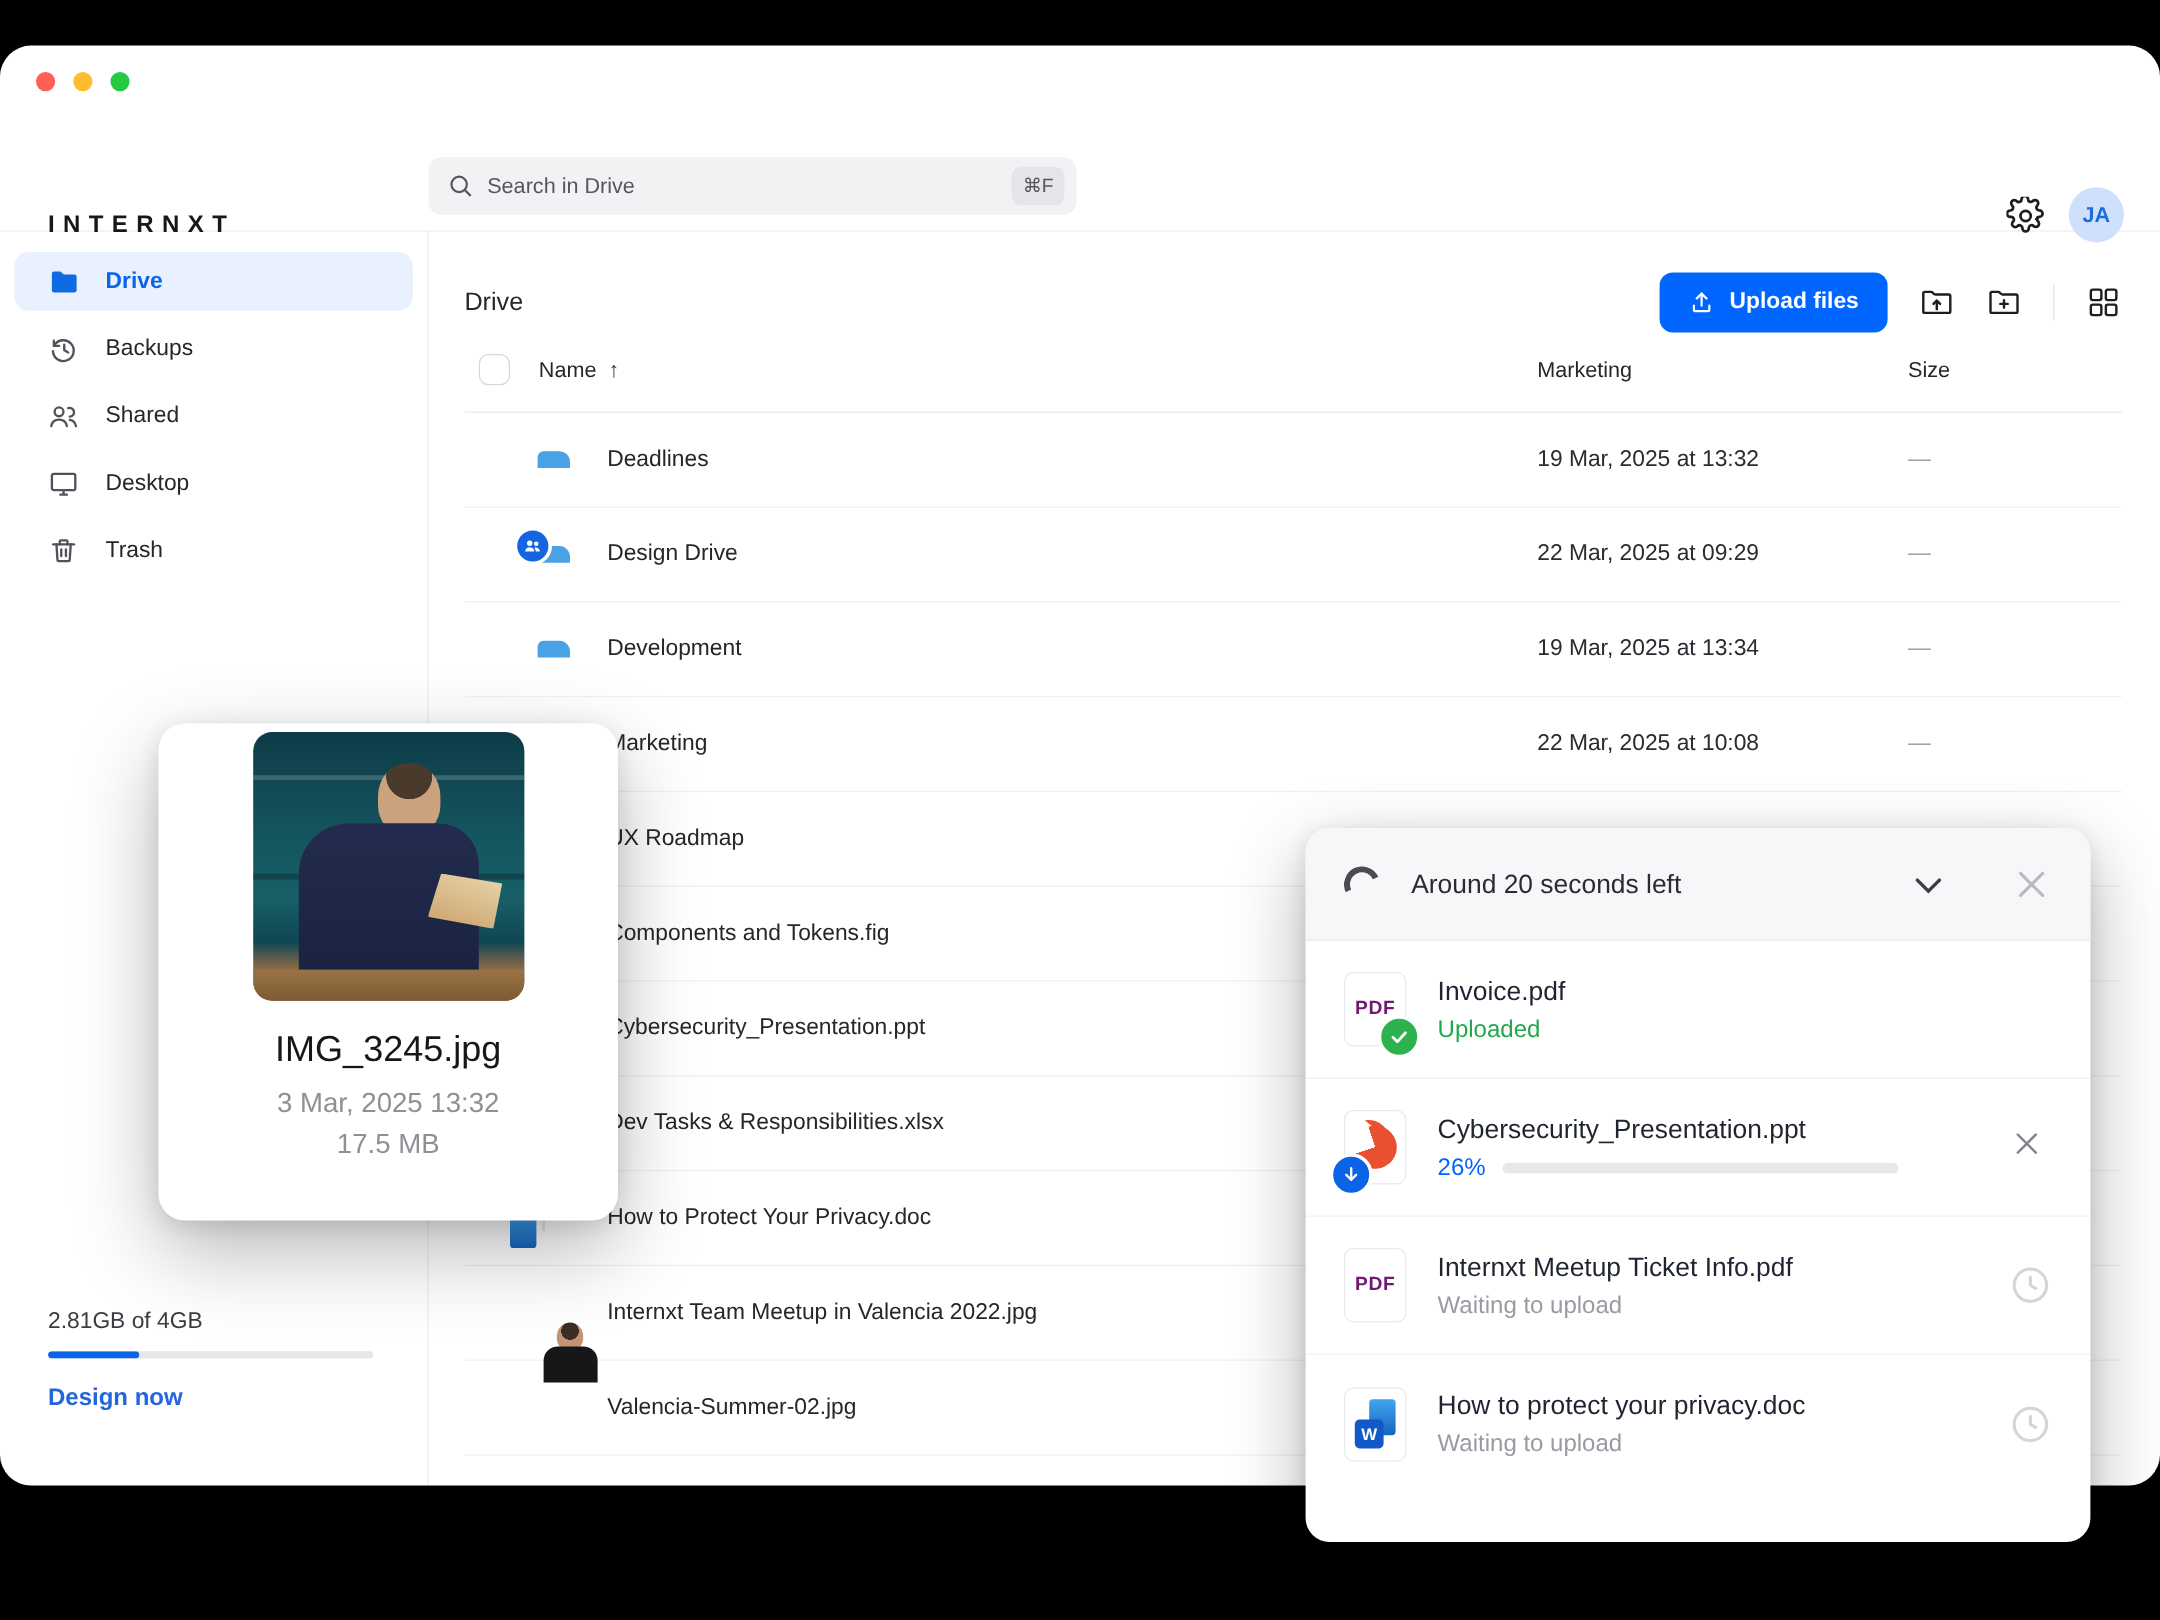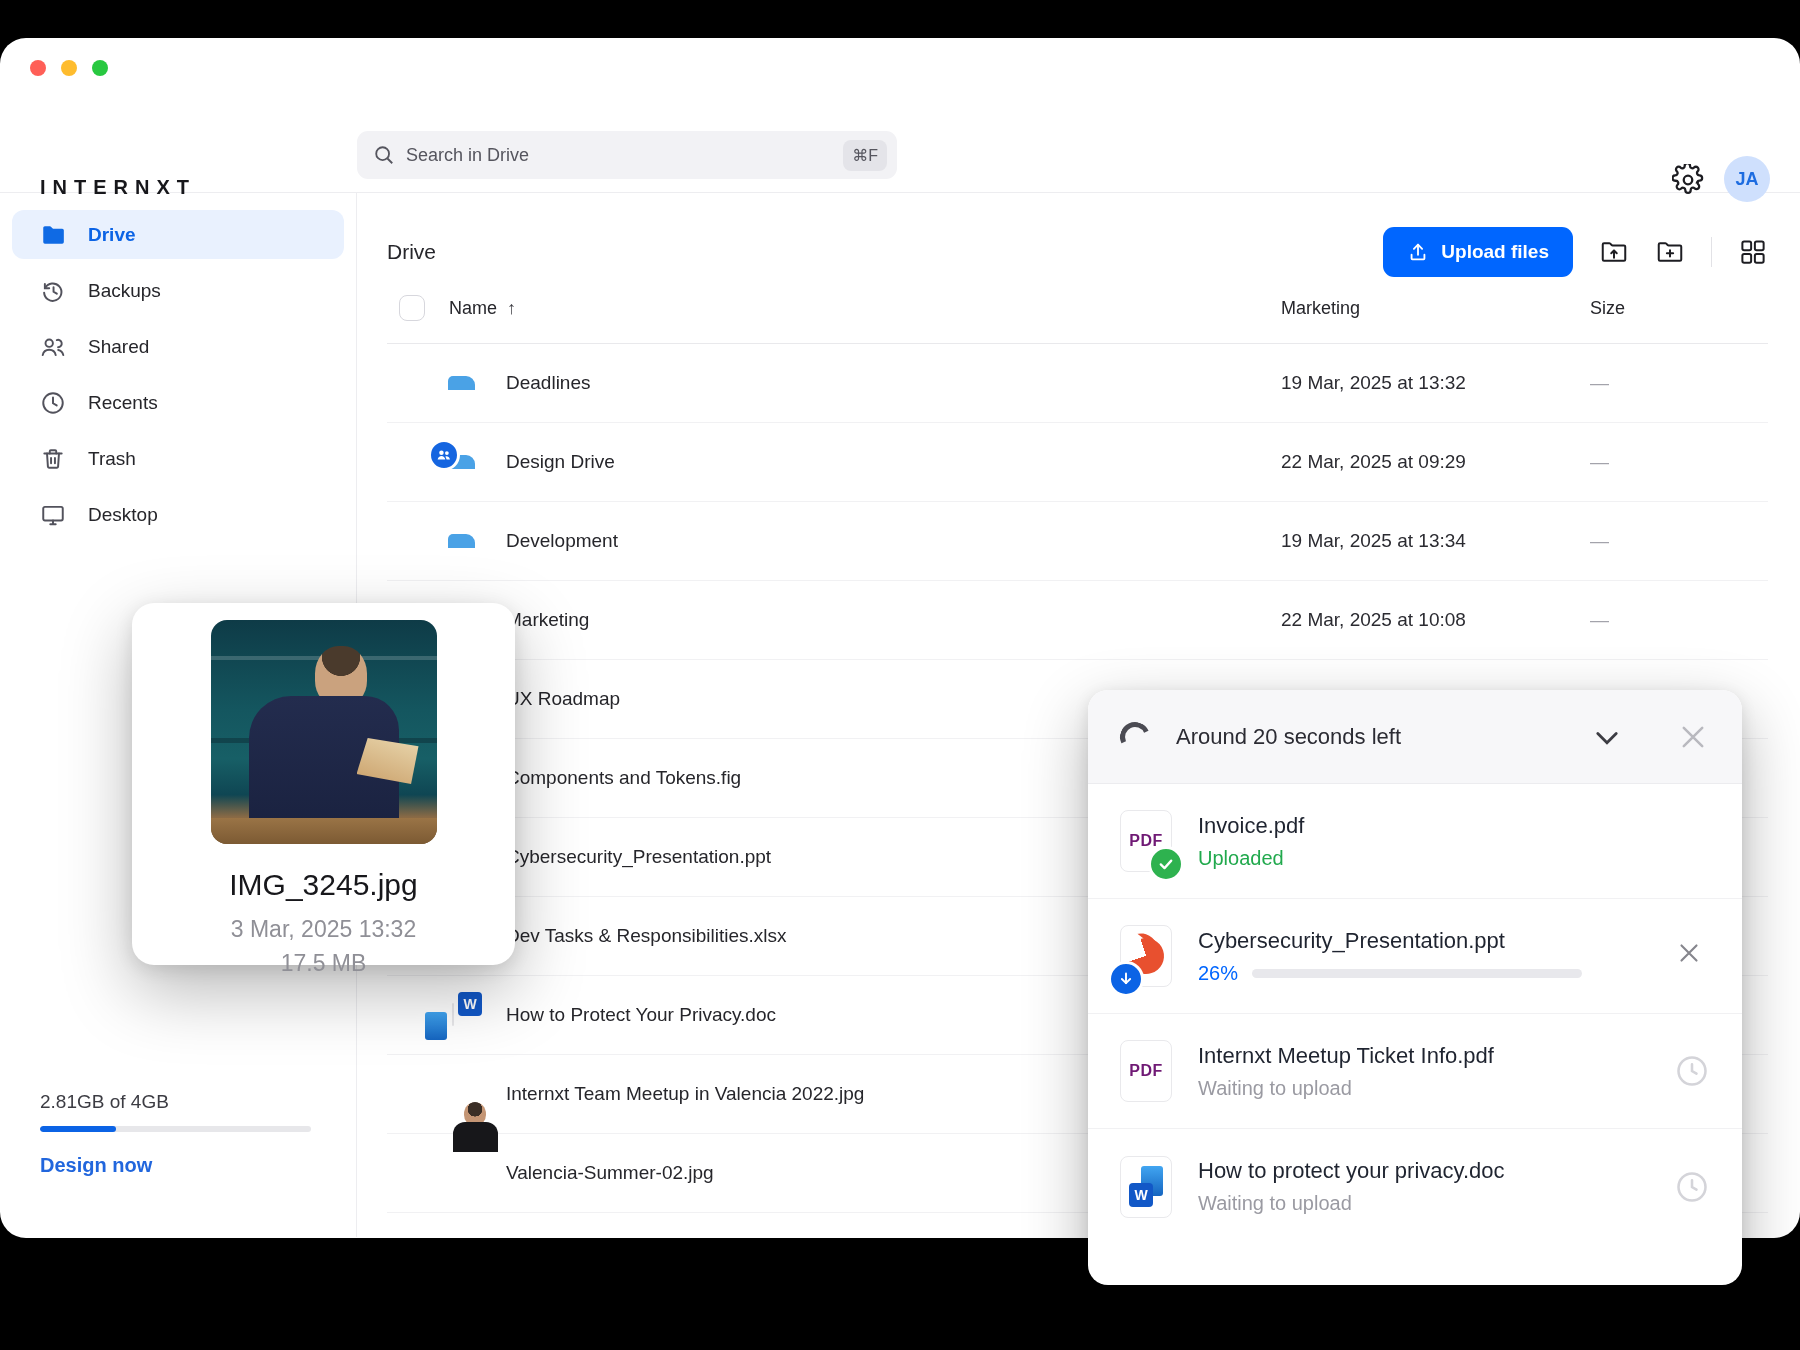--- a/index.html
+++ b/index.html
@@ -76,21 +76,21 @@
   .wordpage::after { content:"W"; position:absolute; left:5px; bottom:9px; width:24px; height:24px; border-radius:4px; background:#1258c7; color:#fff; font-size:14px; font-weight:bold; display:flex; align-items:center; justify-content:center; }
 
   
   .thumb { width:55px; height:55px; border-radius:10px; overflow:hidden; position:relative; }
   .thumb-portrait { background:linear-gradient(180deg,#e3dcd4 0%,#d9d2c9 55%,#c9c2b8 100%); }
   .thumb-portrait::before { content:""; position:absolute; left:16px; top:8px; width:22px; height:24px; border-radius:50% 50% 46% 46%; background:radial-gradient(circle at 50% 30%,#3a2e26 0 36%,#c49574 37% 100%); }
   .thumb-portrait::after { content:""; position:absolute; left:5px; top:28px; width:45px; height:30px; border-radius:12px 12px 0 0; background:#17171a; }
   .thumb-foliage { background:radial-gradient(circle at 20% 25%,#6d9d53 0 12%,transparent 13%),radial-gradient(circle at 70% 20%,#88b468 0 10%,transparent 11%),radial-gradient(circle at 40% 60%,#9cc47d 0 12%,transparent 13%),radial-gradient(circle at 75% 75%,#5d8c47 0 14%,transparent 15%),linear-gradient(160deg,#2c4a22,#1d3517); }
 
   
-  .preview-card { position:absolute; left:132px; top:603px; width:383px; height:362px; background:#fff; border-radius:22px; box-shadow:0 26px 70px rgba(0,0,0,.28), 0 4px 18px rgba(0,0,0,.10); z-index:30; text-align:center; padding-top:17px; }
+  .preview-card { position:absolute; left:132px; top:603px; width:383px; height:414px; background:#fff; border-radius:22px; box-shadow:0 26px 70px rgba(0,0,0,.28), 0 4px 18px rgba(0,0,0,.10); z-index:30; text-align:center; padding-top:7px; }
   .photo { position:relative; width:226px; height:224px; margin:0 auto; border-radius:16px; overflow:hidden; background:linear-gradient(180deg,#0e3b47 0%,#14565f 40%,#175f66 62%,#0f4653 78%,#8a6a45 88%,#74552f 100%); }
   .photo .glass { position:absolute; left:0; top:36px; width:226px; height:4px; background:rgba(255,255,255,.18); }
   .photo .glass2 { position:absolute; left:0; top:118px; width:226px; height:5px; background:rgba(10,40,48,.45); }
   .photo .head { position:absolute; left:104px; top:26px; width:52px; height:60px; border-radius:46% 46% 42% 42%; background:radial-gradient(circle at 50% 18%,#4a3a2c 0 34%,#caa27e 35% 100%); }
   .photo .body { position:absolute; left:38px; top:76px; width:150px; height:130px; border-radius:42px 34px 0 0; background:linear-gradient(180deg,#232c4e,#1a2240); }
   .photo .laptop { position:absolute; left:146px; top:118px; width:62px; height:46px; background:linear-gradient(200deg,#e9d7ae,#caa06a); clip-path:polygon(18% 0,100% 18%,88% 100%,0 78%); }
   .photo .desk { position:absolute; left:0; bottom:0; width:226px; height:26px; background:linear-gradient(180deg,#9a7446,#7c5a33); }
   .pc-title { margin-top:24px; font-size:30px; color:#17171b; }
   .pc-meta { margin-top:10px; font-size:23px; color:#8f8f96; line-height:34px; }
 
@@ -185,45 +185,36 @@
                 <path d="M2.5 19.5c.6-3.2 3-5 6-5s5.4 1.8 6 5"></path>
                 <path d="M15.5 5.6a3.4 3.4 0 1 1 1.2 6.6"></path>
                 <path d="M16.8 14.7c2.5.4 4.2 2.1 4.7 4.8"></path>
               </svg>
           </span>
           <span>Shared</span>
         </div>
         <div class="nav-item">
           <span class="nicon">
             <svg width="26" height="26" viewBox="0 0 24 24" fill="none" stroke="currentColor" stroke-width="1.8" stroke-linecap="round">
-                <circle cx="12" cy="12" r="9"></circle>
-                <path d="M12 7v5.2l3.4 2"></path>
+                <rect x="3" y="4.5" width="18" height="12.5" rx="1.5"></rect>
+                <path d="M9.5 20.5h5M12 17v3.5"></path>
               </svg>
           </span>
-          <span>Recents</span>
+          <span>Desktop</span>
         </div>
         <div class="nav-item">
           <span class="nicon">
             <svg width="26" height="26" viewBox="0 0 24 24" fill="none" stroke="currentColor" stroke-width="1.8" stroke-linecap="round">
                 <path d="M4 7h16"></path>
                 <path d="M9 7V5c0-.6.4-1 1-1h4c.6 0 1 .4 1 1v2"></path>
                 <path d="M6.5 7l.8 12c0 .6.5 1 1 1h7.4c.5 0 1-.4 1-1l.8-12"></path>
                 <path d="M10.2 11v5M13.8 11v5"></path>
               </svg>
           </span>
           <span>Trash</span>
-        </div>
-        <div class="nav-item">
-          <span class="nicon">
-            <svg width="26" height="26" viewBox="0 0 24 24" fill="none" stroke="currentColor" stroke-width="1.8" stroke-linecap="round">
-                <rect x="3" y="4.5" width="18" height="12.5" rx="1.5"></rect>
-                <path d="M9.5 20.5h5M12 17v3.5"></path>
-              </svg>
-          </span>
-          <span>Desktop</span>
         </div>
 
         <div class="storage">
           <div class="storage-text">2.81GB of 4GB</div>
           <div class="storage-track">
             <div class="storage-fill" style="width: 28%;"></div>
           </div>
           <div class="upgrade">Design now</div>
         </div>
       </div>

